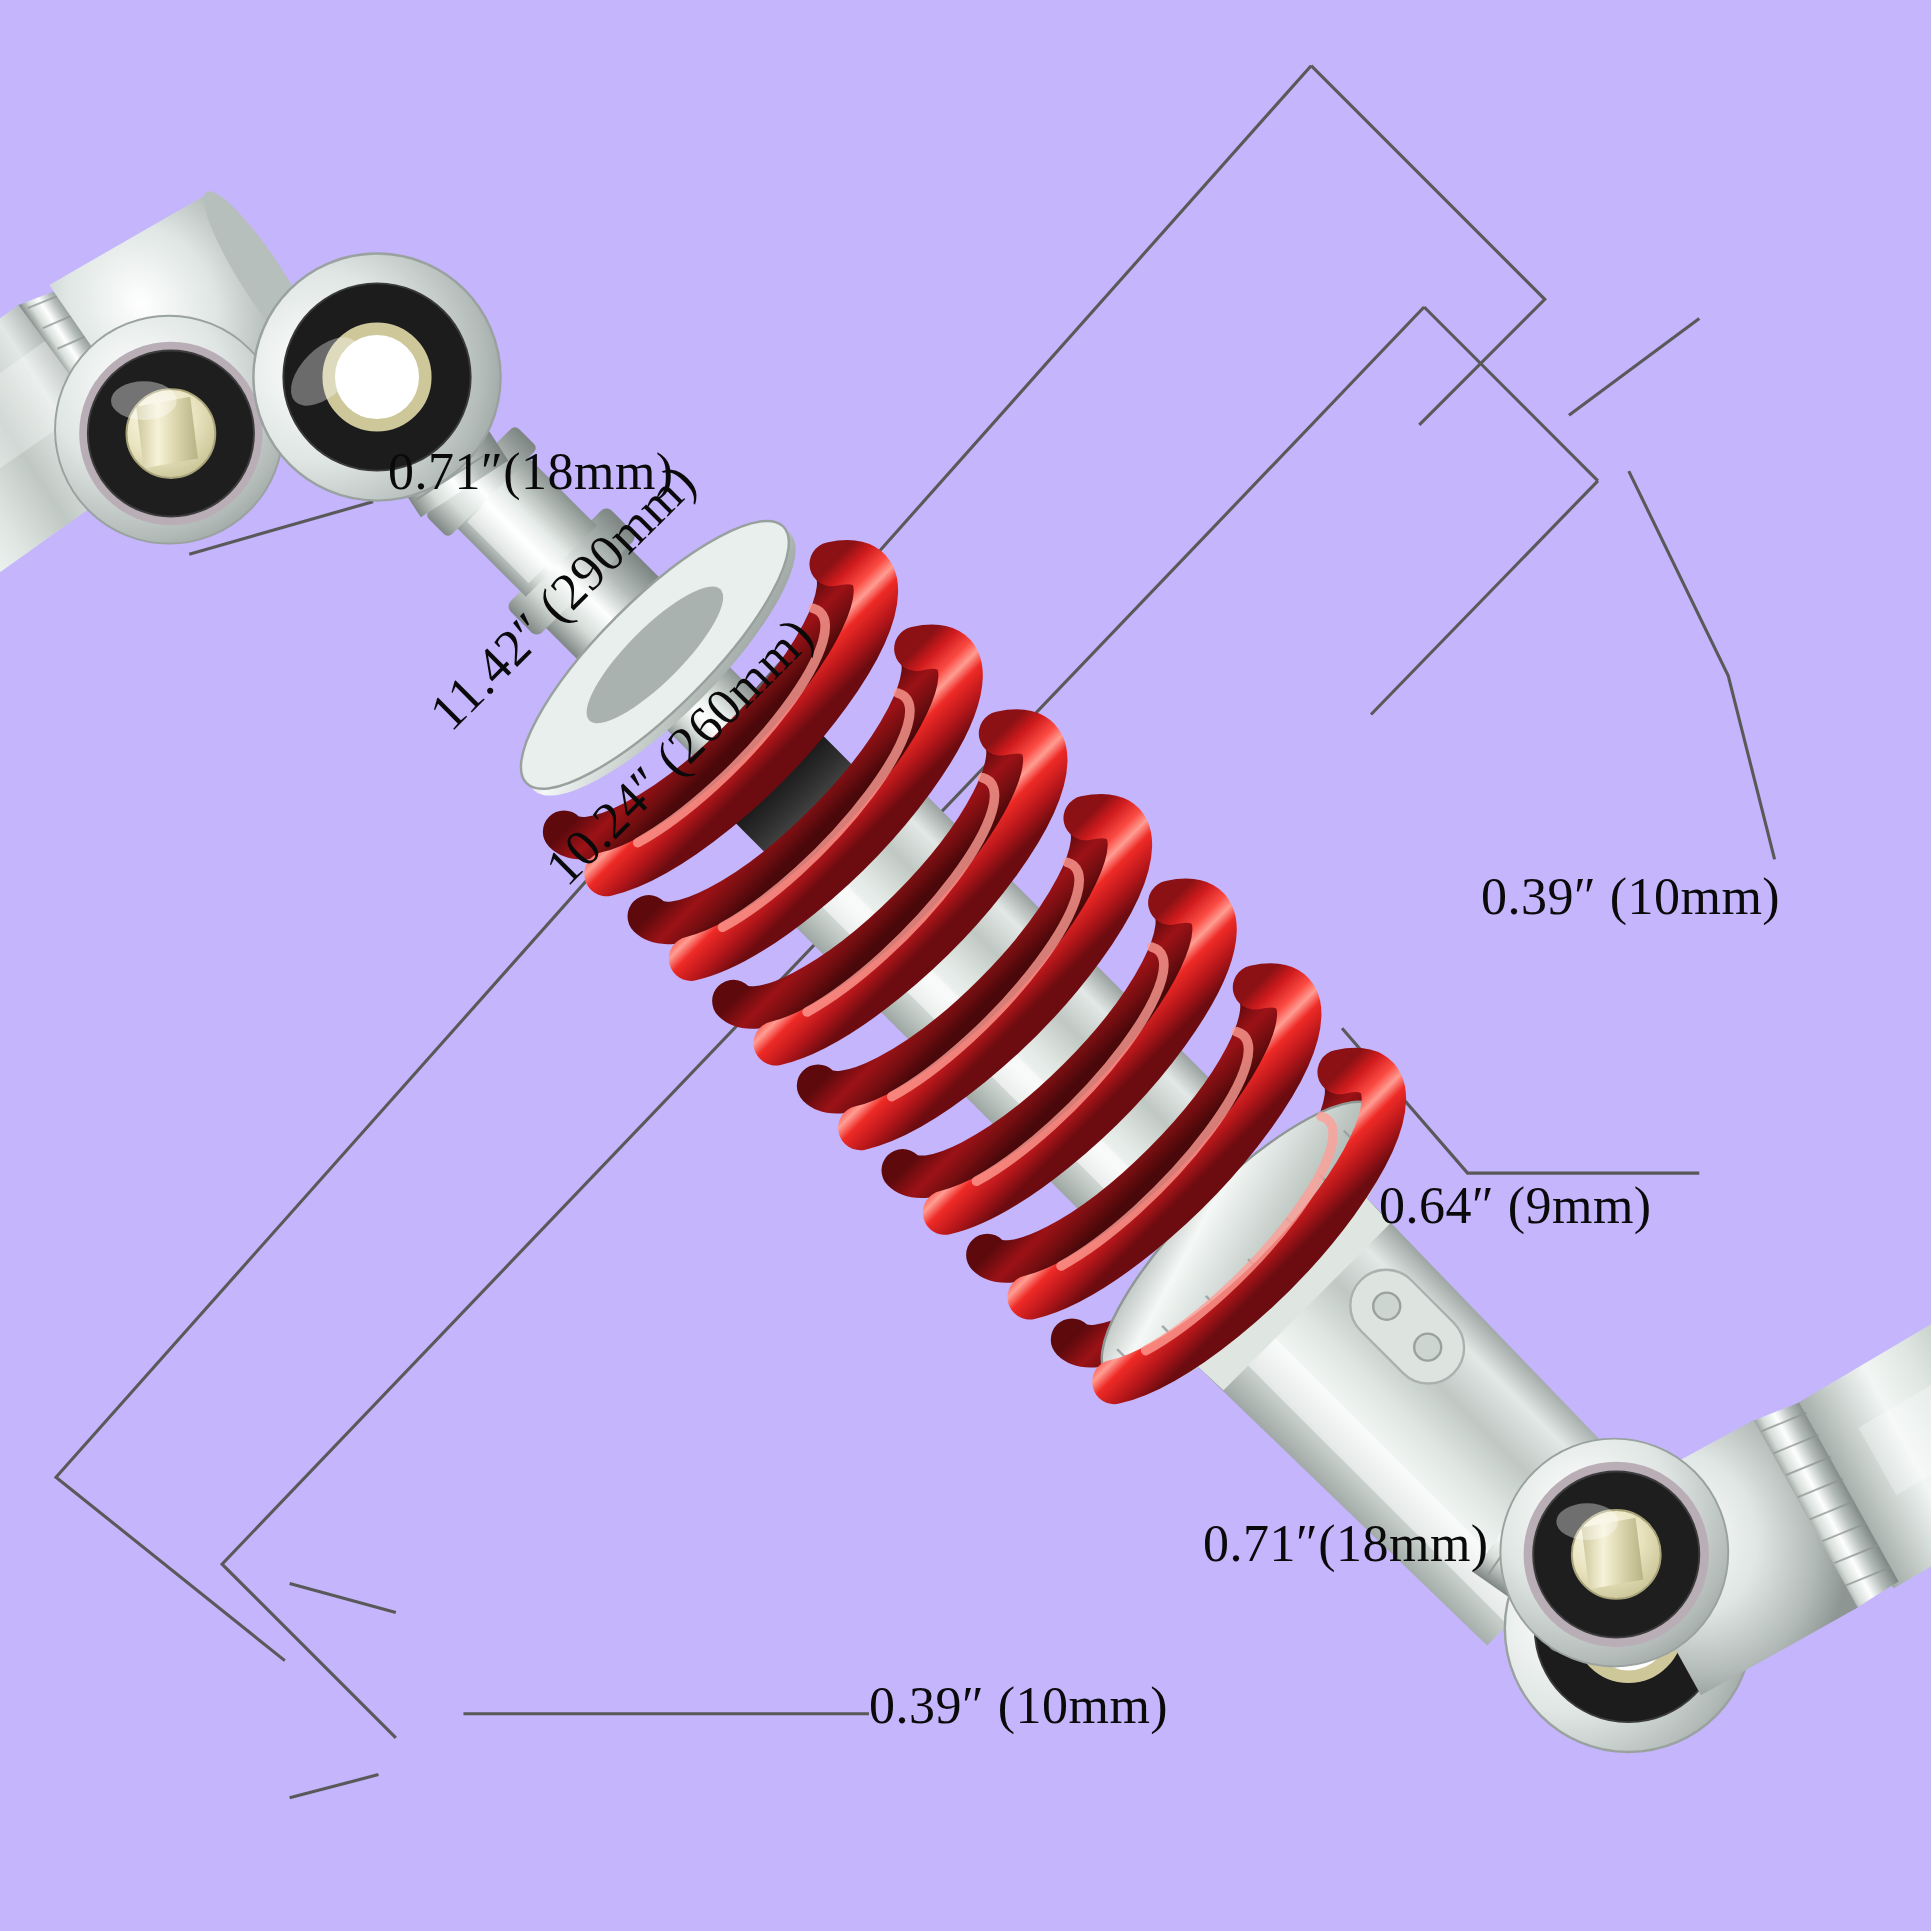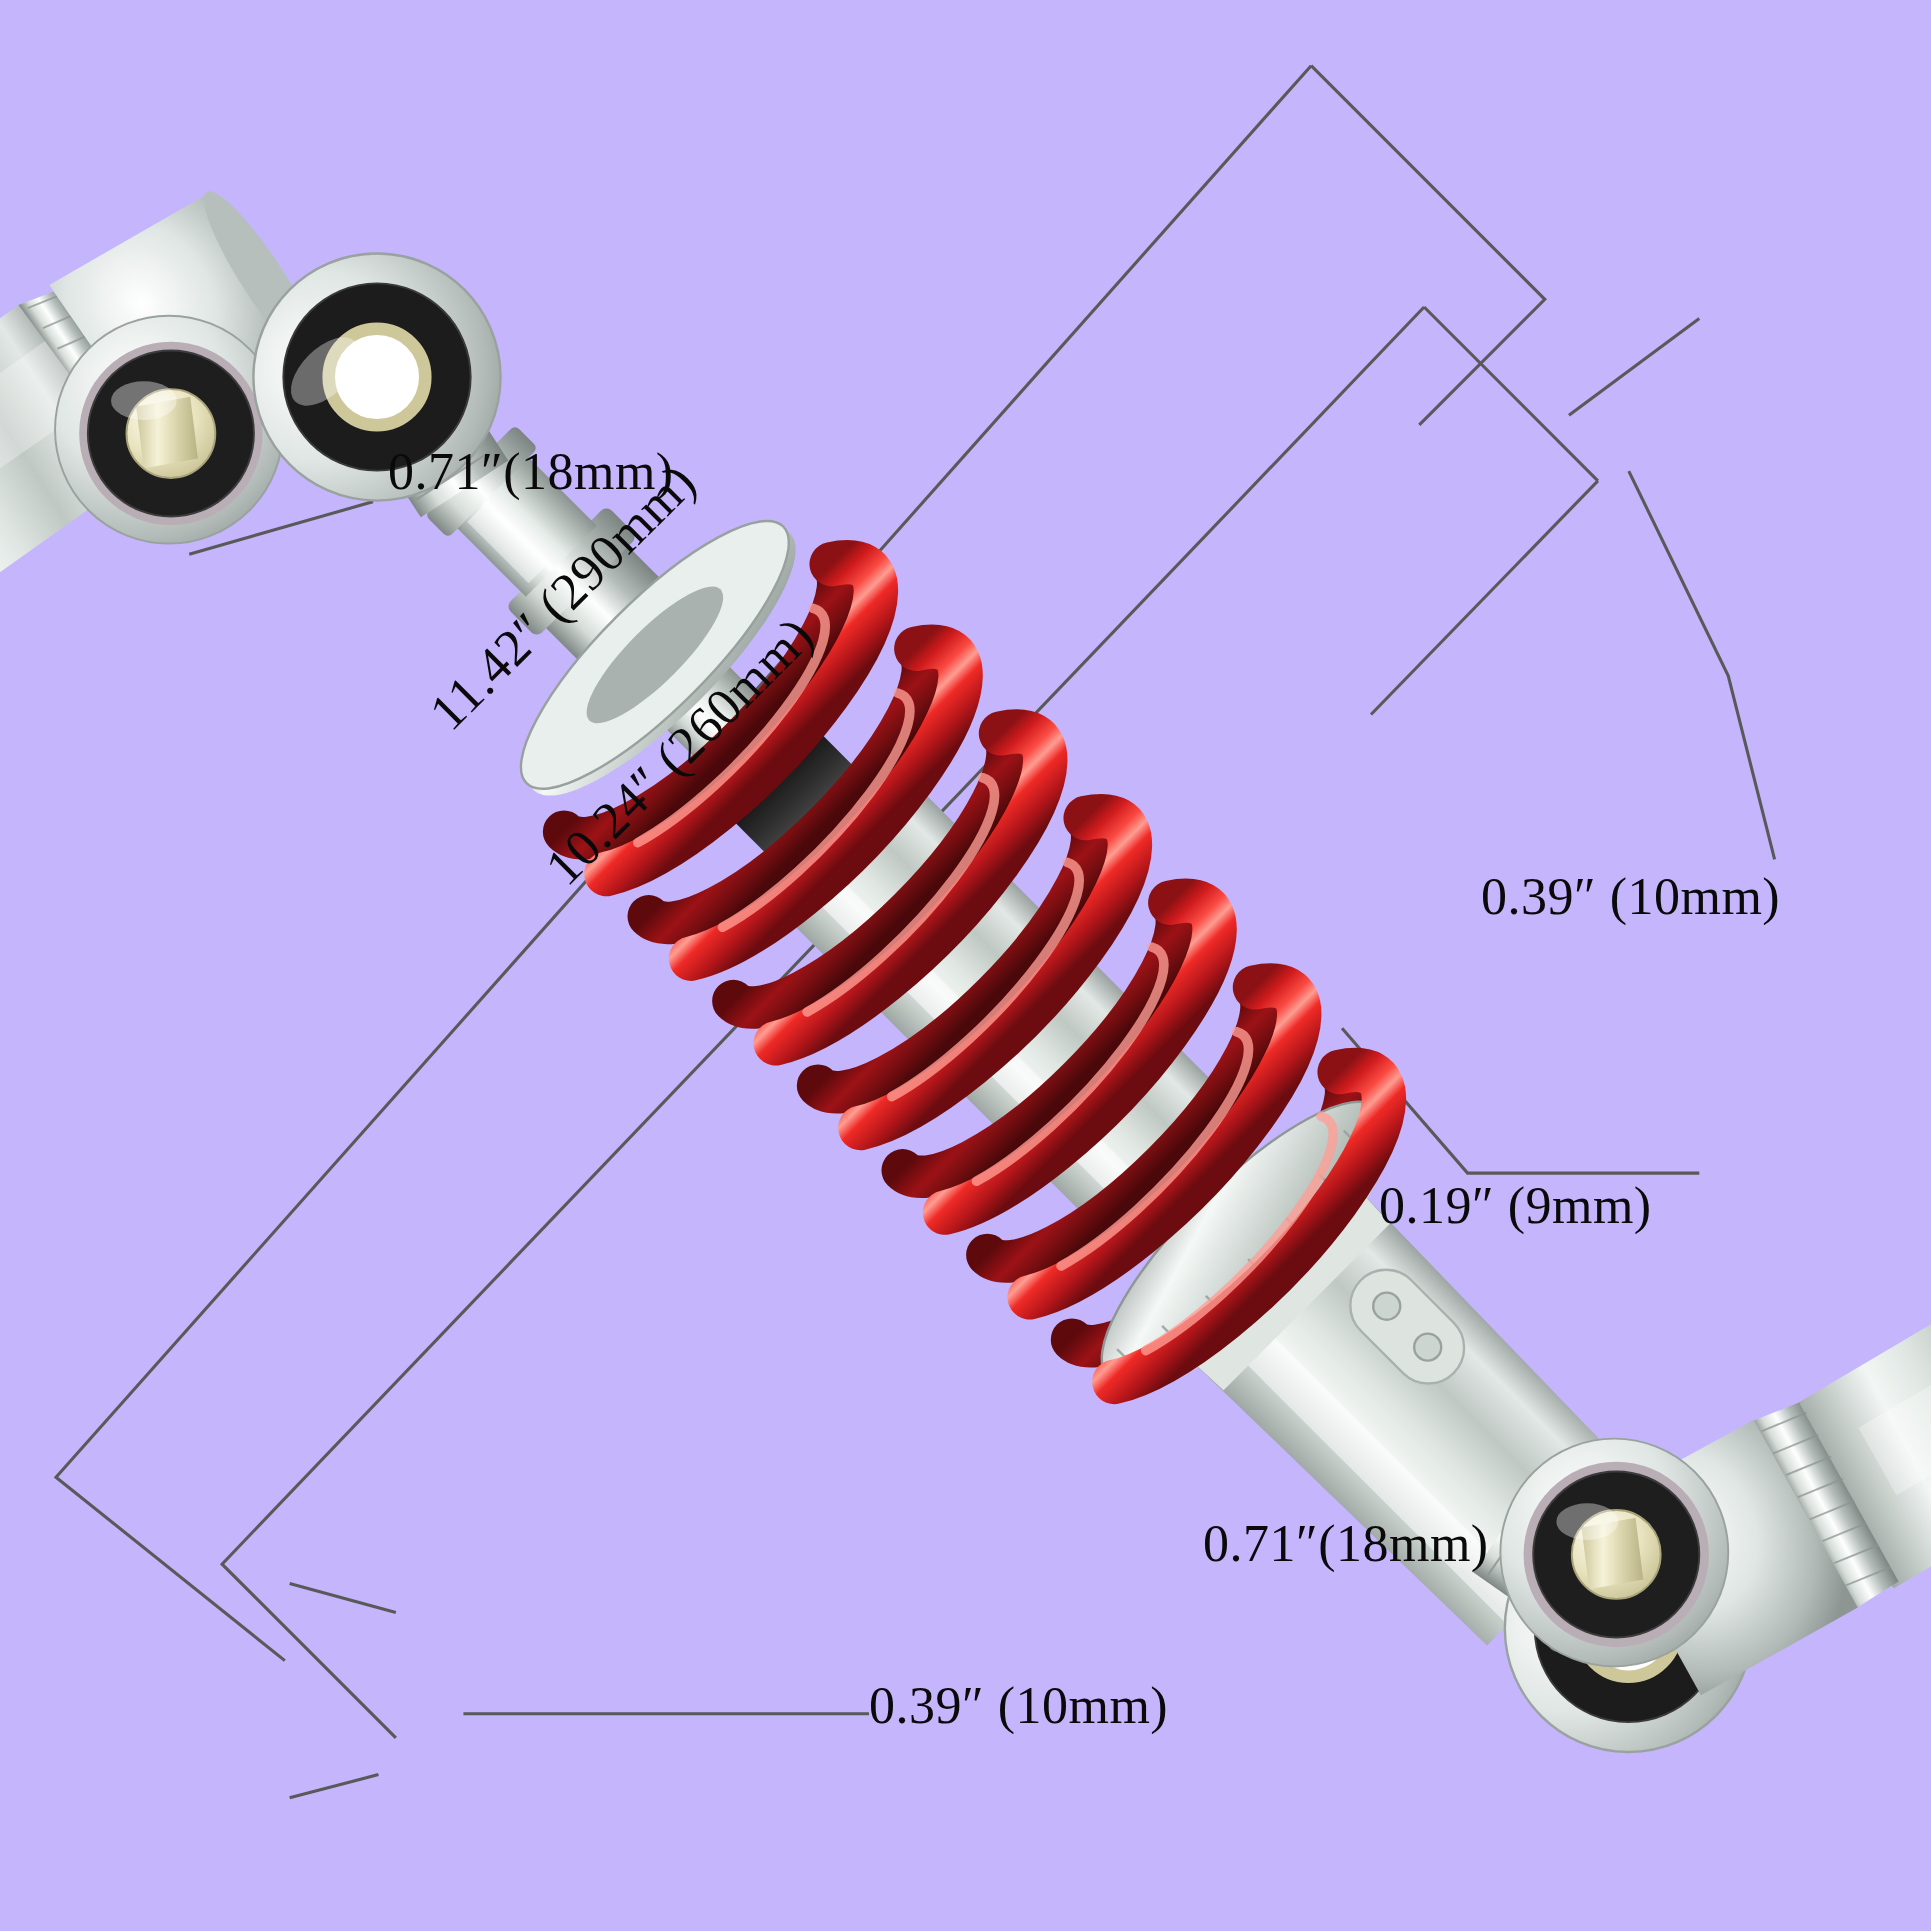--- a/index.html
+++ b/index.html
@@ -330,20 +330,20 @@
   </svg>
 
   <div class="dim-label" style="left:388px; top:446px;">0.71″(18mm)</div>
 
   <div class="dim-label rot" style="left:439px; top:695px; transform:rotate(-45deg);">11.42″ (290mm)</div>
 
   <div class="dim-label rot" style="left:555px; top:850px; transform:rotate(-45deg);">10.24″ (260mm)</div>
 
   <div class="dim-label" style="left:1481px; top:871px;">0.39″ (10mm)</div>
 
-  <div class="dim-label" style="left:1379px; top:1180px;">0.19″ (9mm)</div>
+  <div class="dim-label" style="left:1379px; top:1180px;">0.64″ (9mm)</div>
 
   <div class="dim-label" style="left:1203px; top:1518px;">0.71″(18mm)</div>
 
   <div class="dim-label" style="left:869px; top:1680px;">0.39″ (10mm)</div>
 
 </div>
 
 
 </body></html>

